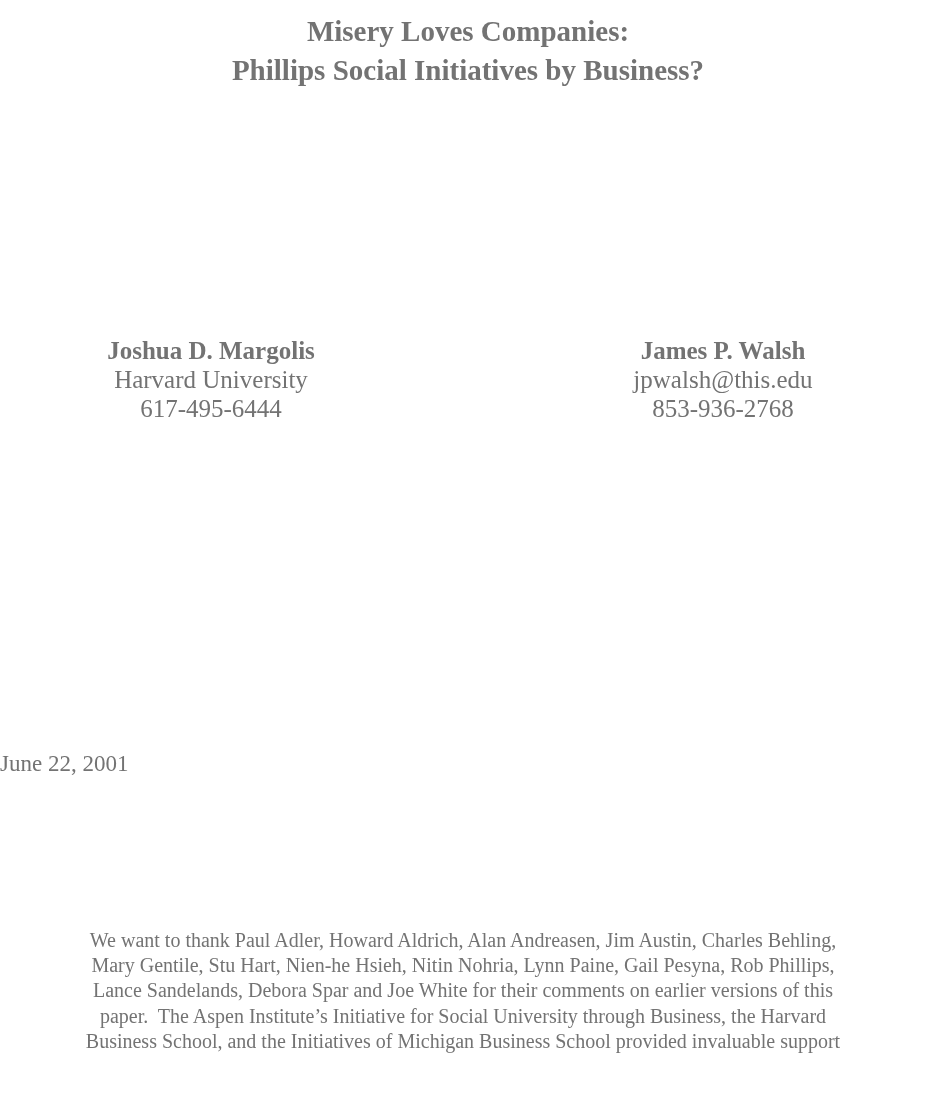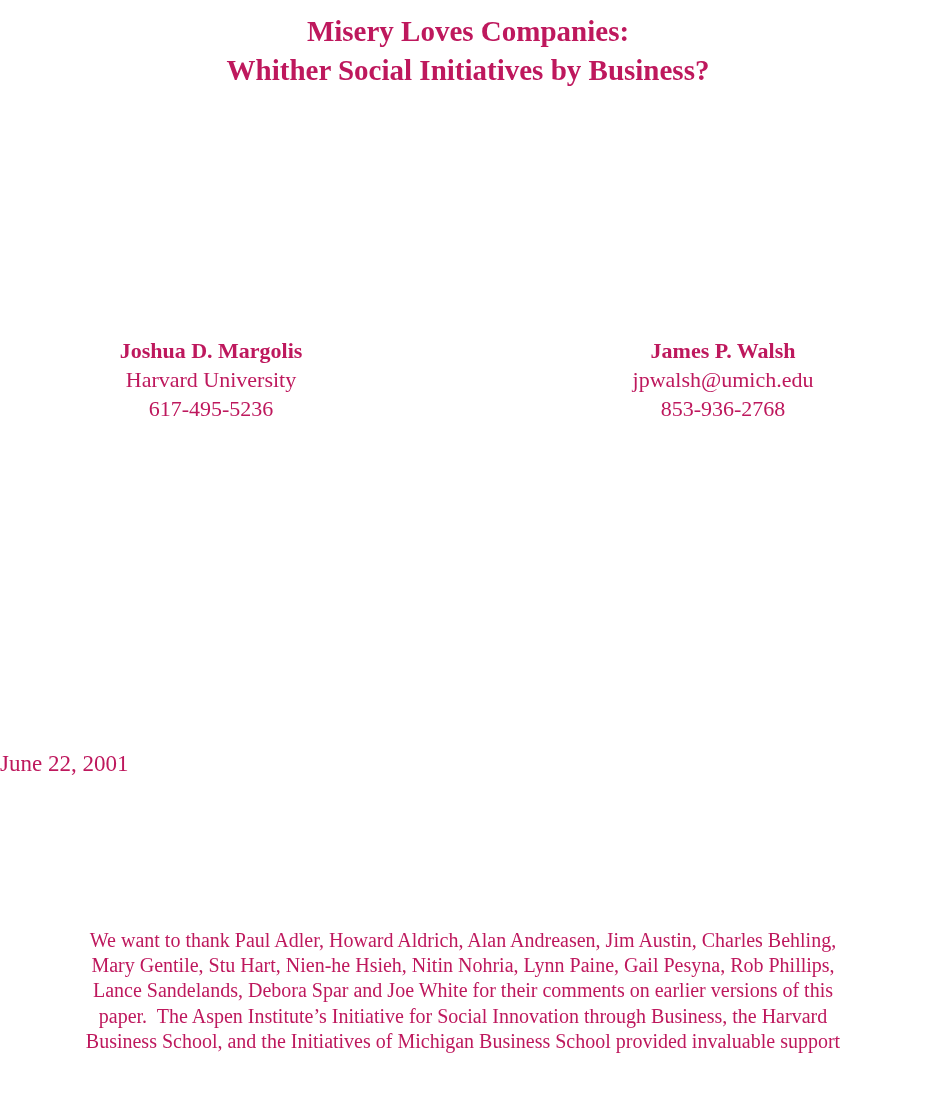--- a/index.html
+++ b/index.html
@@ -5,40 +5,40 @@
   html, body {
     margin: 0;
     padding: 0;
     background: #ffffff;
   }
   #page {
     position: relative;
     width: 936px;
     height: 1094px;
     background: #ffffff;
-    color: #be185d;
+    color: #737373;
     font-family: "Liberation Serif", "DejaVu Serif", serif;
     overflow: hidden;
   }
   .title-block {
     position: absolute;
     top: 12px;
     left: 0;
     width: 936px;
     text-align: center;
     font-weight: bold;
     font-size: 29px;
     line-height: 39px;
   }
   .author-block {
     position: absolute;
     top: 336px;
     width: 300px;
     text-align: center;
-    font-size: 22px;
+    font-size: 25px;
     line-height: 29px;
   }
   .author-block.left  { left: 61px; }   
   .author-block.right { left: 573px; }  
   .author-name { font-weight: bold; }
   .date-line {
     position: absolute;
     top: 750px;
     left: 0;
     width: 936px;
@@ -59,38 +59,38 @@
     white-space: pre-wrap; 
   }
 </style>
 </head>
 <body>
 
 <div id="page">
 
   <div class="title-block">
     <div>Misery Loves Companies:</div>
-    <div>Whither Social Initiatives by Business?</div>
+    <div>Phillips Social Initiatives by Business?</div>
   </div>
 
   <div class="author-block left">
     <div class="author-name">Joshua D. Margolis</div>
     <div>Harvard University</div>
-    <div>617-495-5236</div>
+    <div>617-495-6444</div>
   </div>
 
   <div class="author-block right">
     <div class="author-name">James P. Walsh</div>
-    <div>jpwalsh@umich.edu</div>
+    <div>jpwalsh@this.edu</div>
     <div>853-936-2768</div>
   </div>
 
   <div class="date-line">June 22, 2001</div>
 
   <div class="acknowledgments">
     <div class="ack-line">We want to thank Paul Adler, Howard Aldrich, Alan Andreasen, Jim Austin, Charles Behling,</div>
     <div class="ack-line">Mary Gentile, Stu Hart, Nien-he Hsieh, Nitin Nohria, Lynn Paine, Gail Pesyna, Rob Phillips,</div>
     <div class="ack-line">Lance Sandelands, Debora Spar and Joe White for their comments on earlier versions of this</div>
-    <div class="ack-line">paper.  The Aspen Institute’s Initiative for Social Innovation through Business, the Harvard</div>
+    <div class="ack-line">paper.  The Aspen Institute’s Initiative for Social University through Business, the Harvard</div>
     <div class="ack-line">Business School, and the Initiatives of Michigan Business School provided invaluable support</div>
   </div>
 
 </div>
 
 </body></html>

